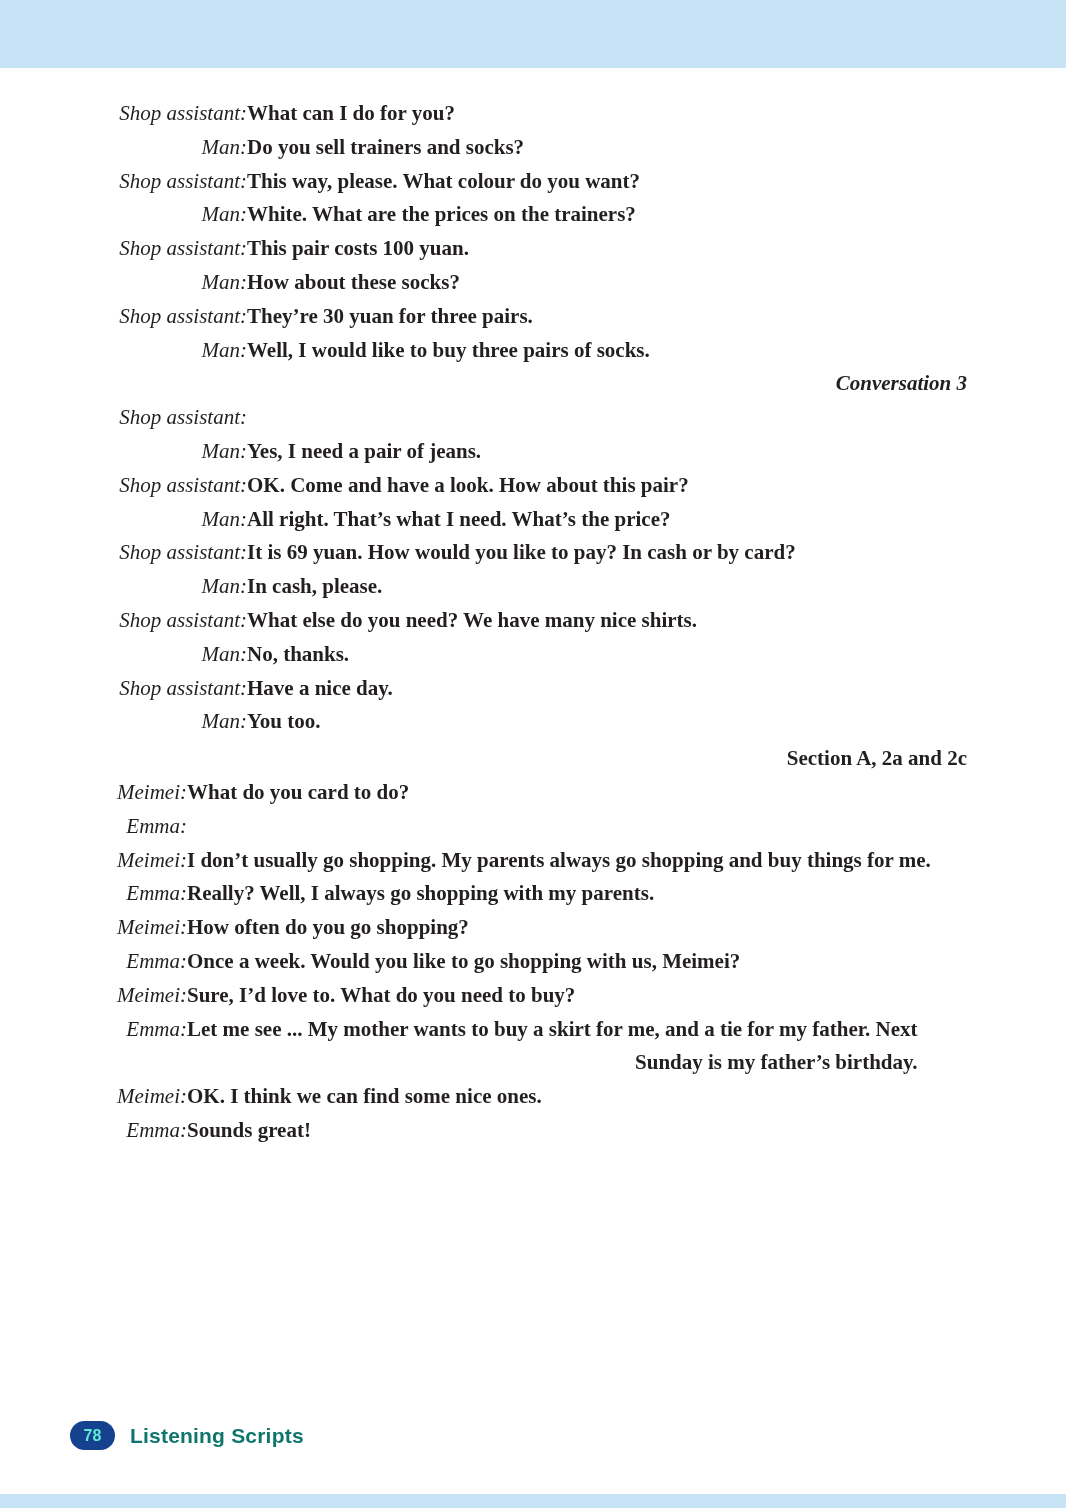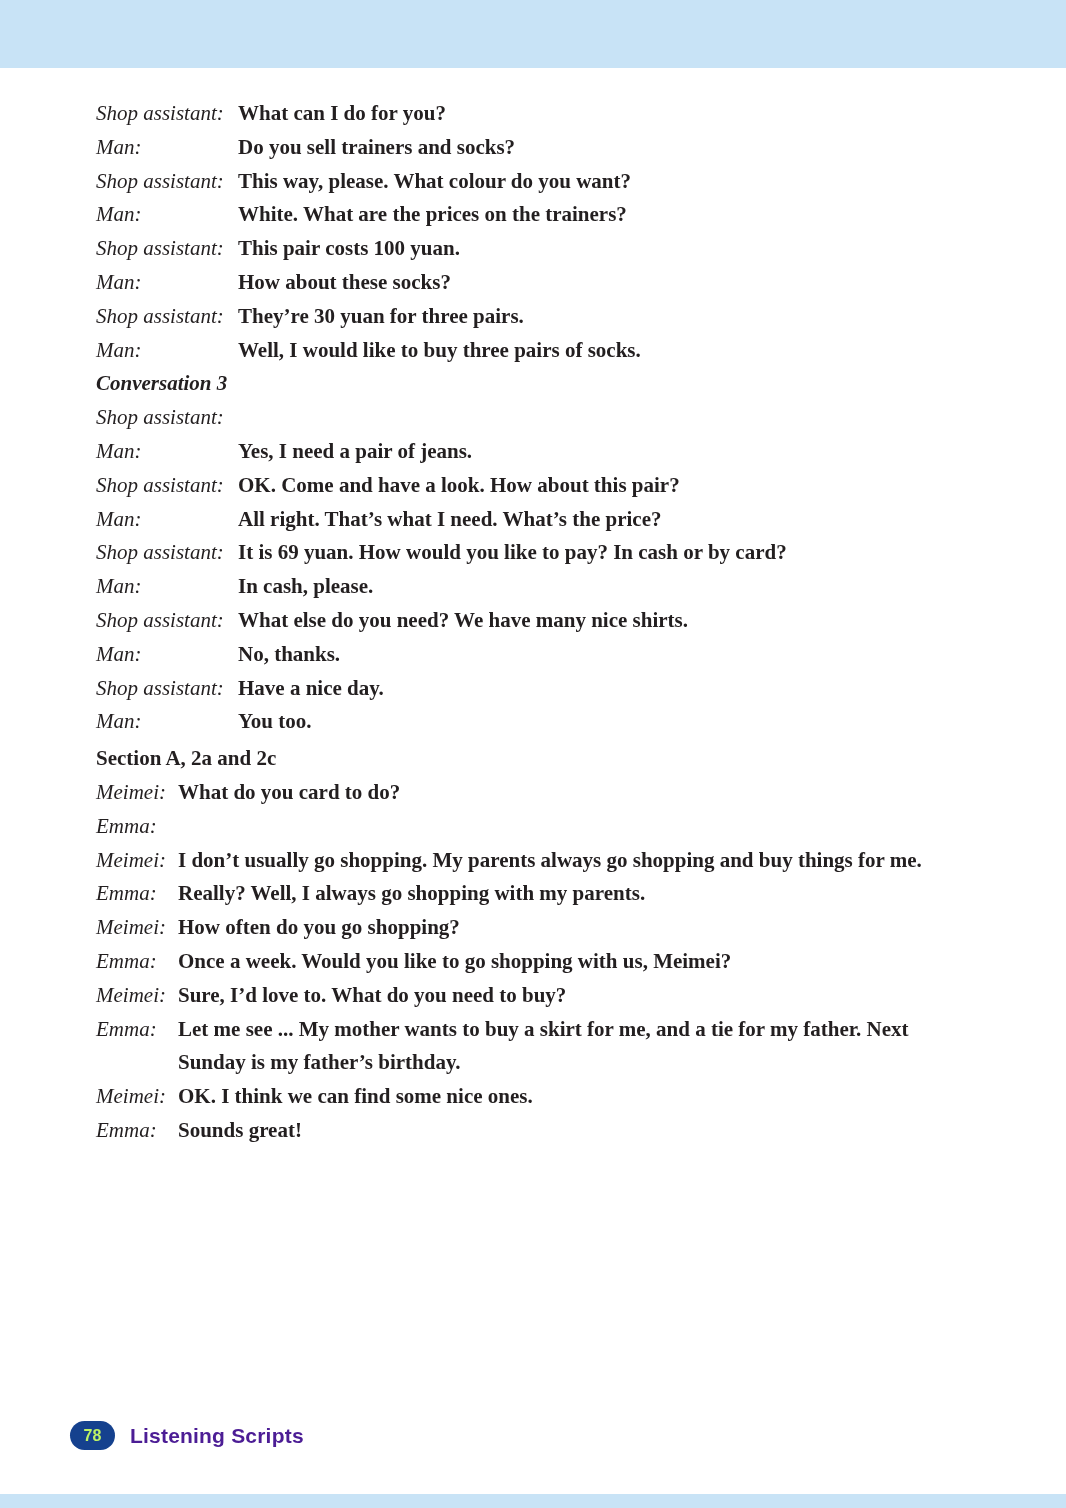--- a/index.html
+++ b/index.html
@@ -17,24 +17,25 @@
     width:1066px; height:68px;
     background:#c8e3f6;
   }
   .bottom-bar {
     position:absolute; bottom:0; left:0;
     width:1066px; height:14px;
     background:#c8e3f6;
   }
   .content {
     position:absolute;
-    top:97px; left:96px;
+    top:97px; left:105px;
     width:862px;
     font-size:21px;
     line-height:33.8px;
+    text-align:right;
   }
   .row { display:flex; }
   .speaker {
     font-style:italic;
     flex:0 0 auto;
     white-space:pre;
   }
   .conv-rows .speaker { width:142px; }
   .sect-rows .speaker { width:82px; }
   .dtext { white-space:pre;font-weight:bold; }
@@ -53,21 +54,21 @@
     align-items:center;
     gap:15px;
     font-family:"Liberation Sans","DejaVu Sans",sans-serif;
   }
   .page-pill {
     display:inline-flex;
     justify-content:center;
     align-items:center;
     width:45px; height:29px;
     border-radius:15px;
-    color:#bef264;
+    color:#5eead4;
     font-weight:bold;
     font-size:16px;
     background:#15418e;
   }
   .footer-label {
     font-weight:bold;
     font-size:21px;
     color:#1e63ae;
     letter-spacing:0.2px;
   }
@@ -202,18 +203,18 @@
         <div class="row">
           <span class="speaker">Emma:</span>
           <span class="dtext">Sounds great!</span>
         </div>
       </div>
 
   </div>
 
   <div class="footer">
     <span class="page-pill" style="background: rgb(21, 65, 142);">78</span>
-    <span class="footer-label" style="color: #4c1d95;">Listening Scripts</span>
+    <span class="footer-label" style="color: #0f766e;">Listening Scripts</span>
   </div>
 
   <div class="bottom-bar" style="background: rgb(200, 227, 246);"></div>
 
 </div>
 
 </body></html>

